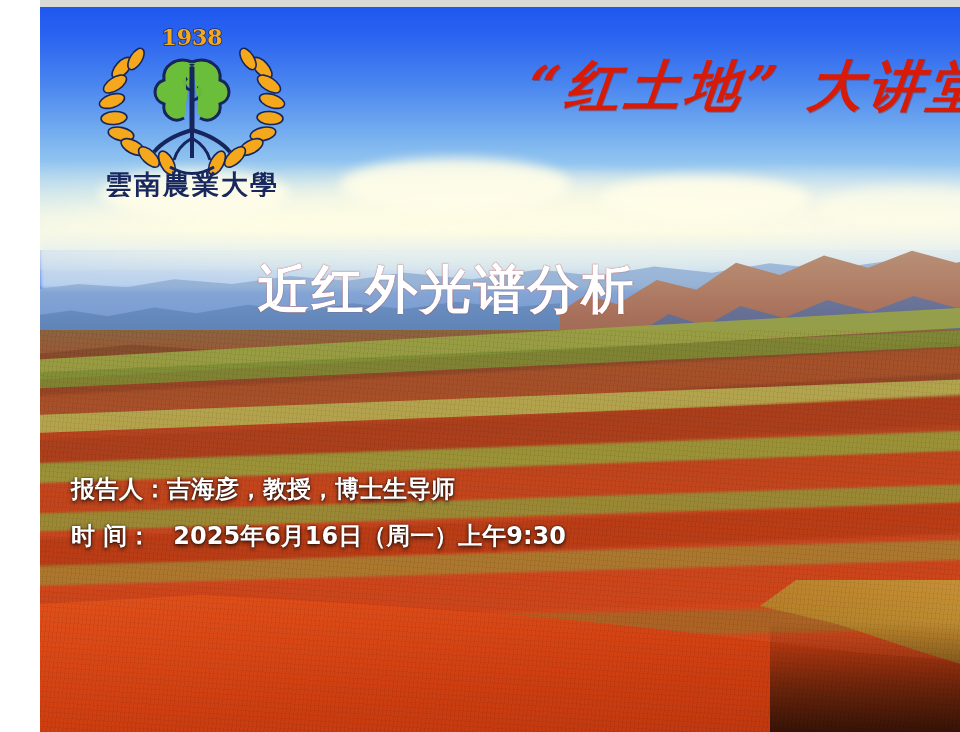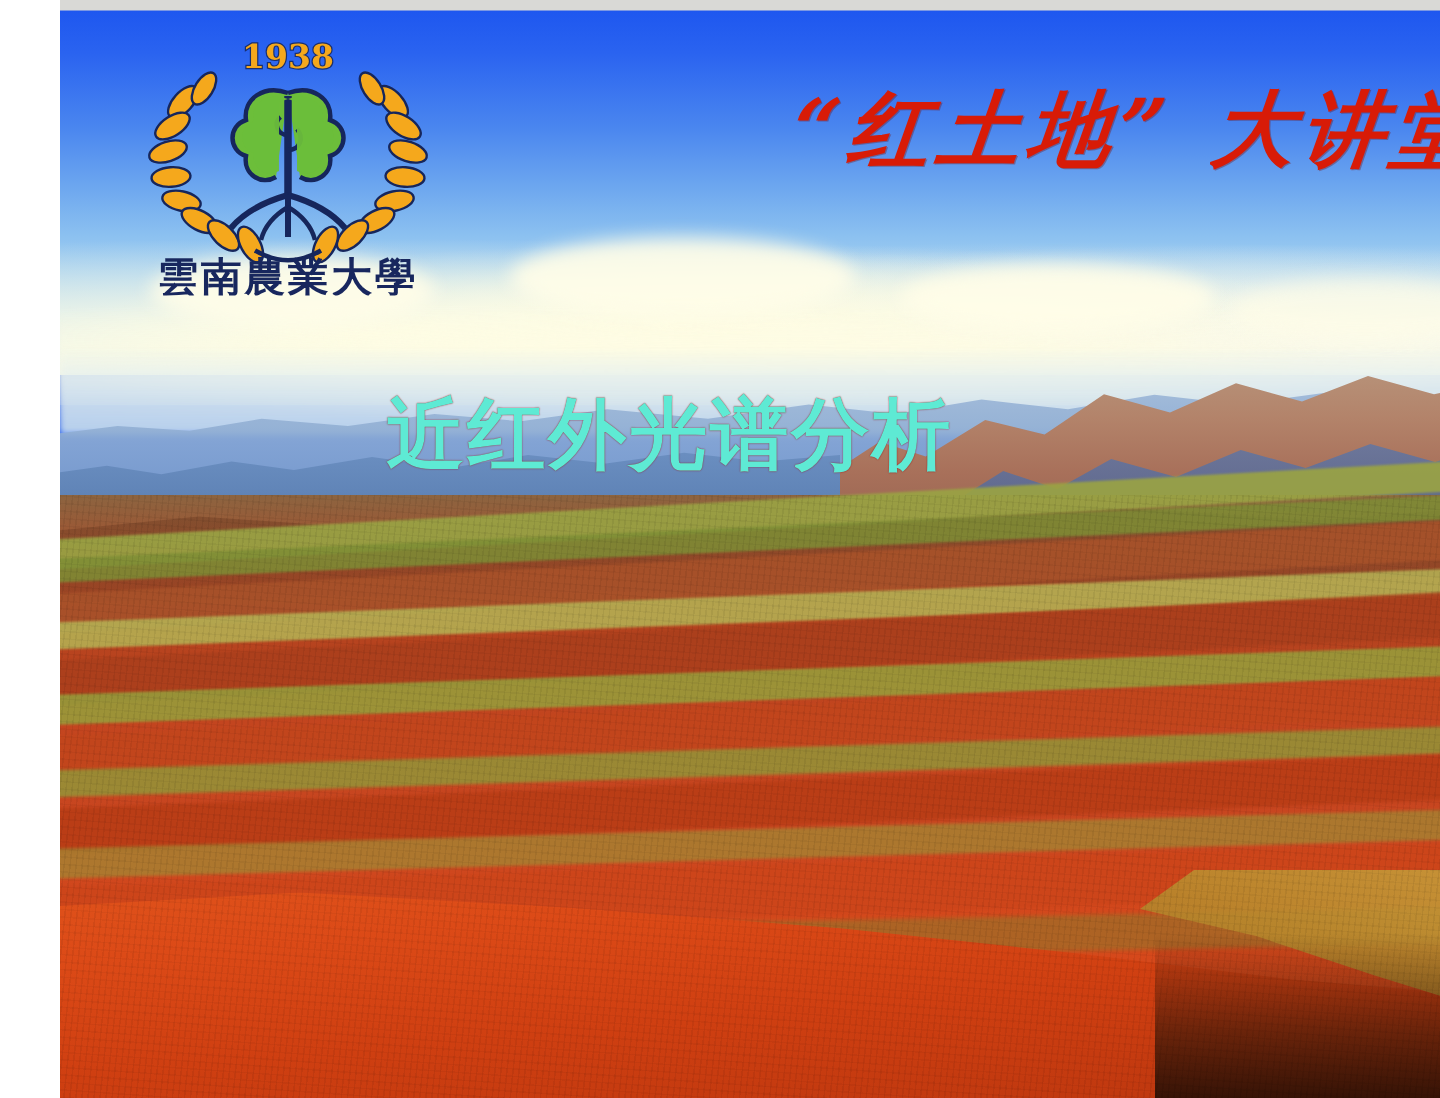--- a/index.html
+++ b/index.html
@@ -160,21 +160,21 @@
     text-shadow:1px 1px 0 rgba(120,10,0,.35);
     white-space:nowrap;
   }
   .brand-script .gap{display:inline-block;width:26px;}
 
   .main-title{
     position:absolute;left:0;top:255px;width:813px;
     text-align:center;z-index:45;
     font-family:"DejaVu Sans","Liberation Sans",sans-serif;
     font-weight:700;font-size:52px;letter-spacing:2px;
-    color:#5eead4;
+    color:#ffffff;
     text-shadow:0 0 1px #9c0606;
   }
 
   .info{
     position:absolute;left:31px;top:472px;z-index:45;
     color:#ffffff;
     font-family:"DejaVu Sans","Liberation Sans",sans-serif;
     font-weight:700;font-size:24px;
     text-shadow:0 2px 4px rgba(0,0,0,.75), 0 0 2px rgba(0,0,0,.8);
   }
@@ -281,15 +281,21 @@
     </svg>
   </div>
 
   <div class="brand-script">
     <span>“</span><span>红土地</span><span>”</span><span class="gap"></span><span>大讲堂</span>
   </div>
 
   <div class="main-title">近红外光谱分析</div>
 
   <div class="info">
+    <div class="info-line">
+      <span>报告人：</span><span>吉海彦，教授，博士生导师</span>
+    </div>
+    <div class="info-line">
+      <span>时 间：</span><span class="spacer"></span><span>2025年6月16日（周一）上午9:30</span>
+    </div>
   </div>
 
 </div>
 
 </body></html>

